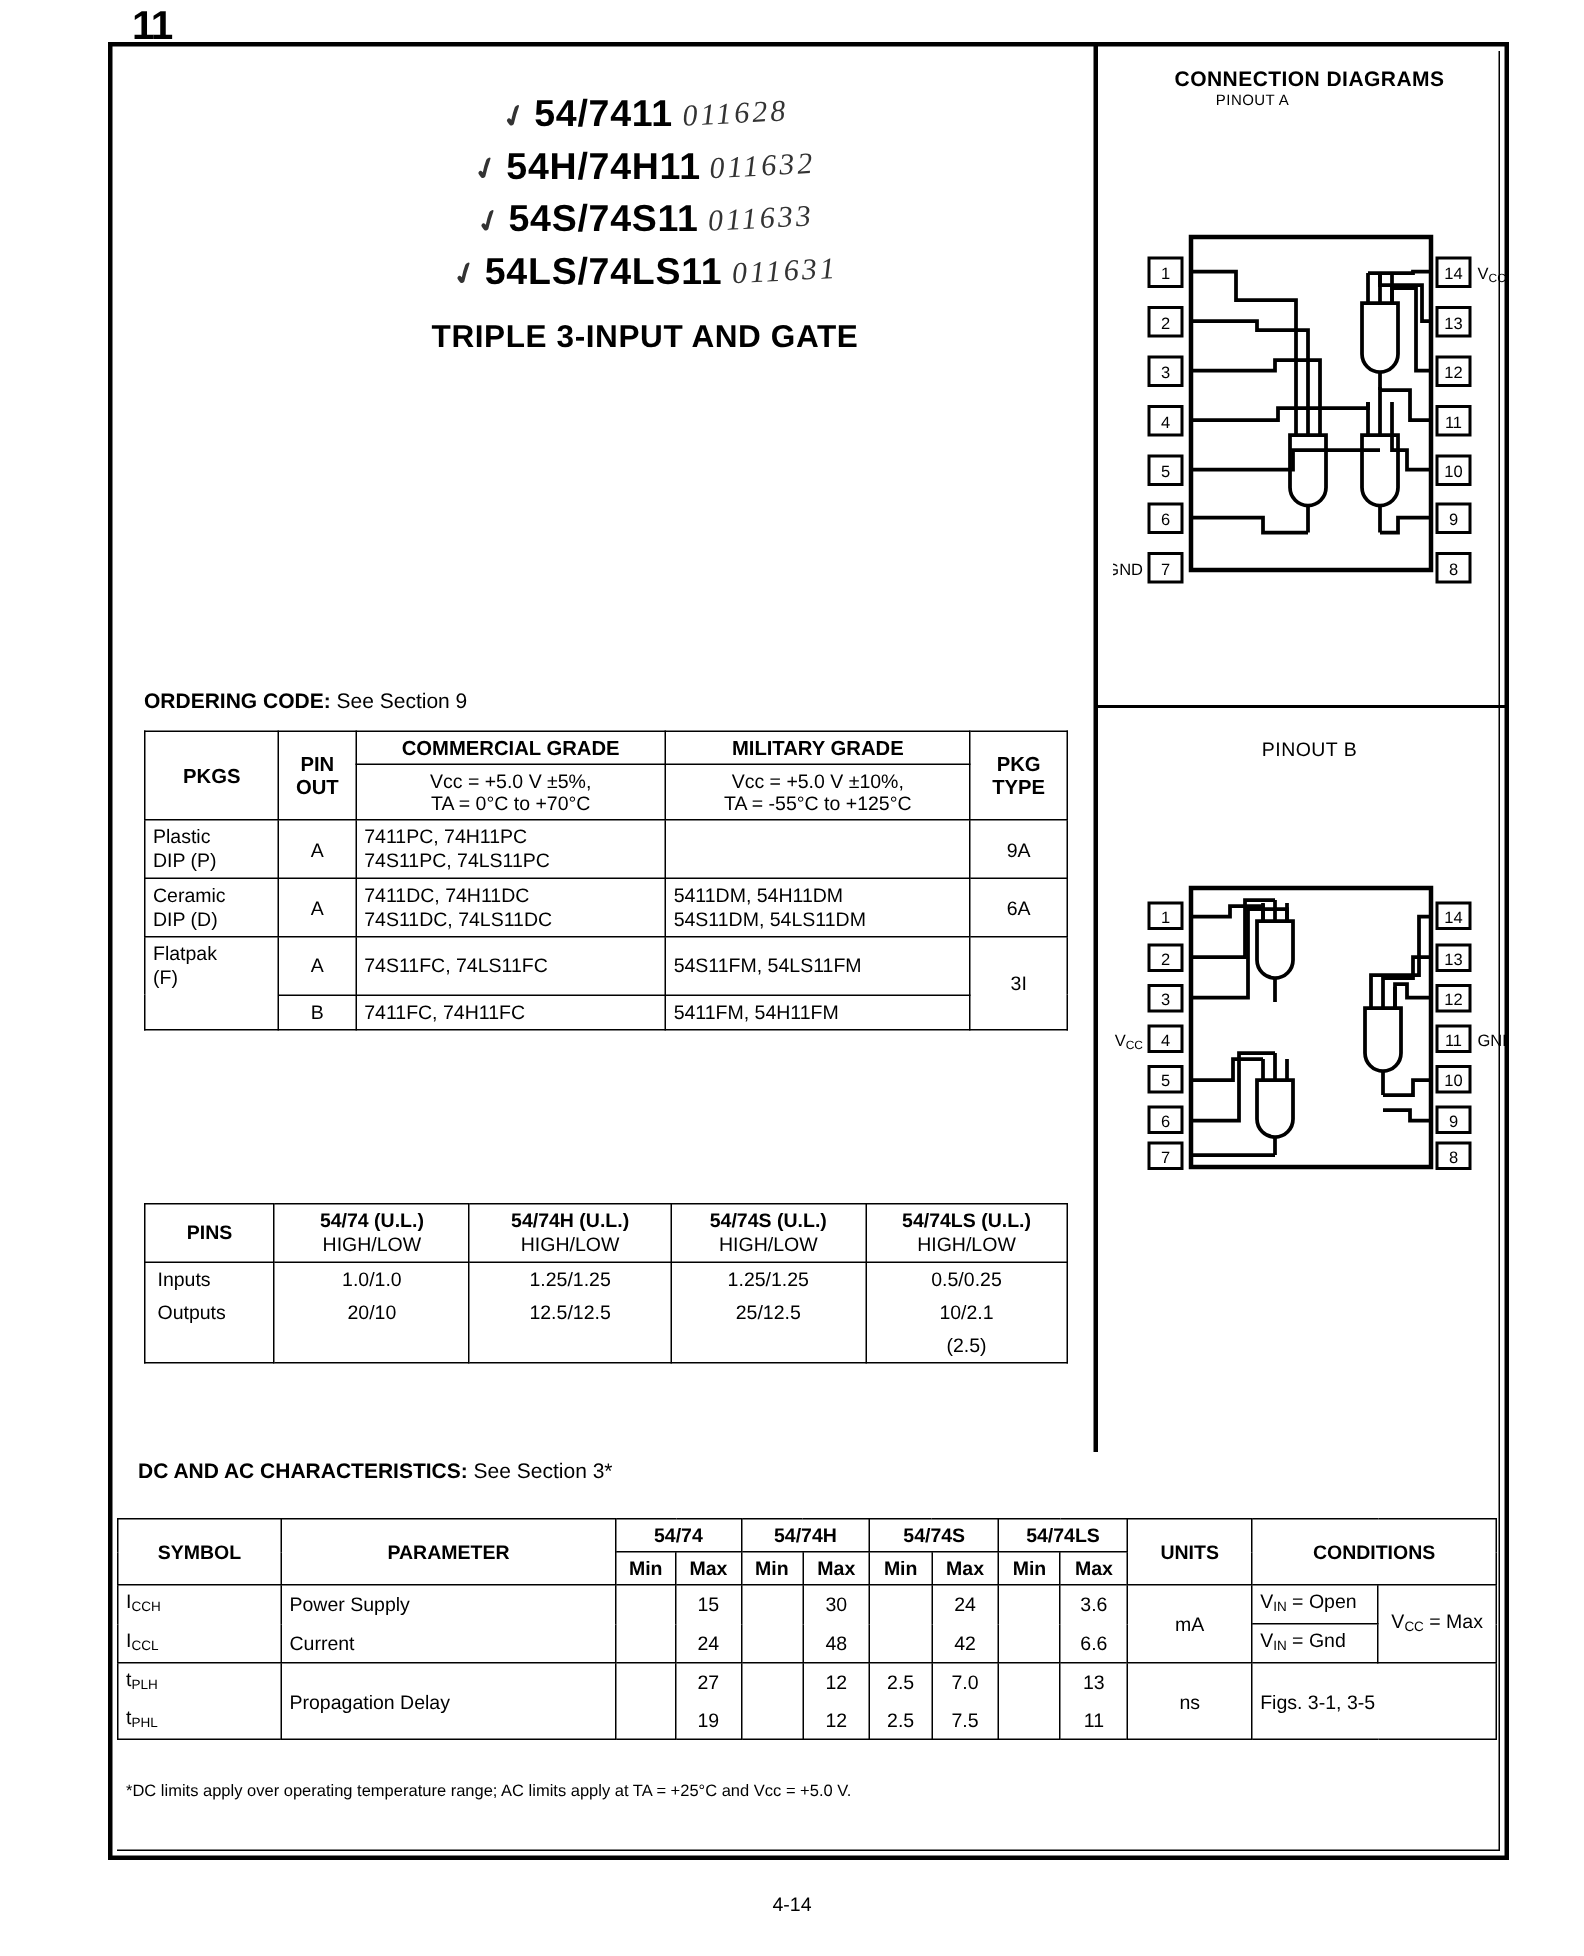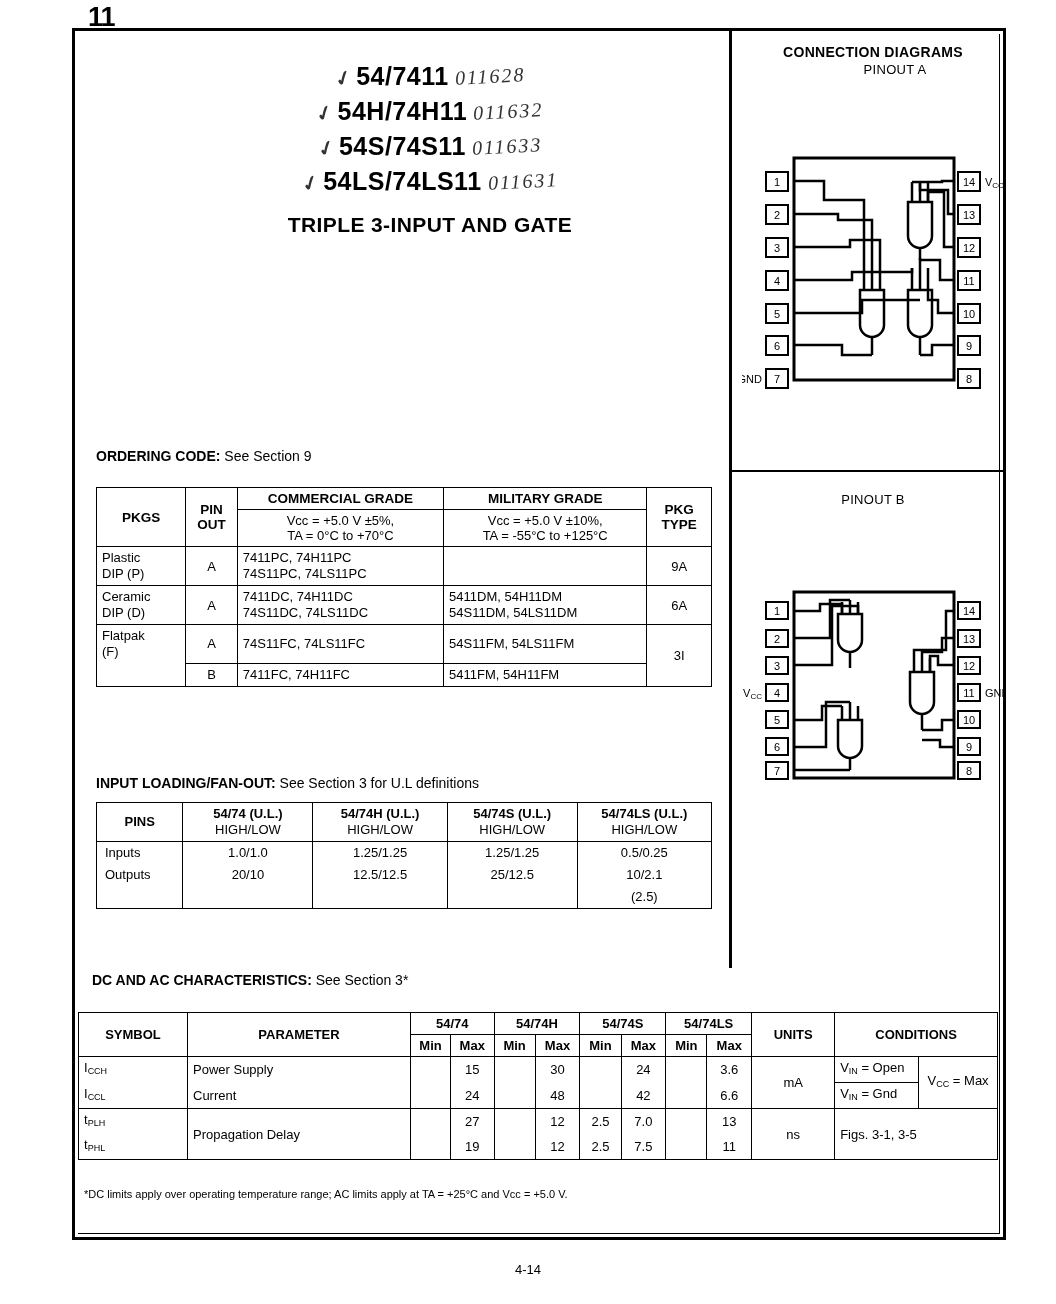--- a/index.html
+++ b/index.html
@@ -18,21 +18,21 @@
 
   
   .titles{position:absolute;left:160px;top:60px;width:540px;text-align:center;}
   .t-line{font-size:25px;font-weight:bold;line-height:33px;letter-spacing:.5px;}
   .t-sub{font-size:21px;margin-top:13px;letter-spacing:.4px;font-weight:bold;}
   .hand{font-family:"Liberation Serif",serif;font-style:italic;font-weight:normal;font-size:20px;color:#333;letter-spacing:2px;transform:rotate(-3deg);display:inline-block;margin-left:6px;vertical-align:2px;}
   .chk{display:inline-block;transform:rotate(-20deg);font-size:20px;margin-right:4px;color:#333;}
 
   
   .conn-title{position:absolute;left:742px;top:44px;width:262px;text-align:center;font-size:14px;font-weight:bold;letter-spacing:.3px;}
-  .conn-sub{position:absolute;left:764px;top:62px;width:262px;text-align:center;font-size:13px;letter-spacing:.3px;}
+  .conn-sub{position:absolute;left:704px;top:62px;width:262px;text-align:center;font-size:10px;letter-spacing:.3px;}
   .pinb-title{position:absolute;left:742px;top:492px;width:262px;text-align:center;font-size:13px;letter-spacing:.3px;}
   .hsep{position:absolute;left:731px;top:470px;width:275px;height:2px;background:#000;}
 
   
   .sec{position:absolute;font-size:14px;}
   .sec b{font-weight:bold;}
 
   
   table{border-collapse:collapse;font-size:13px;}
   td,th{border:1px solid #000;padding:0;}
@@ -237,21 +237,21 @@
         <path d="M52 190 L108 190"></path>
         <path d="M212 31 L204 31 L204 70 L172 70 L172 78"></path>
         <path d="M212 58 L200 58 L200 72 L180 72 L180 74"></path>
         <path d="M212 85 L196 85 L196 76 L188 76 L188 92"></path>
         <path d="M212 140 L200 140 L200 150 L180 150"></path>
         <path d="M212 167 L198 167 L198 160 L180 160"></path>
       </g>
     </svg>
   </div>
 
-  <div class="sec" style="left:96px;top:448px;">
+  <div class="sec" style="left:96px;top:459px;">
     <b>ORDERING CODE:</b><span> See Section 9</span>
   </div>
 
   <table class="ordering">
     <tbody>
         <tr>
       <td rowspan="2" class="hdr" style="width:82px;">PKGS</td>
       <td rowspan="2" class="hdr" style="width:42px;">
         <div>PIN</div>
         <div>OUT</div>
@@ -318,23 +318,20 @@
 
     <tr>
       <td class="cell nb-t"></td>
       <td class="ctr">B</td>
       <td class="cell">7411FC, 74H11FC</td>
       <td class="cell">5411FM, 54H11FM</td>
     </tr>
   </tbody>
     </table>
 
-  <div class="sec" style="left:96px;top:775px;">
-    <b>INPUT LOADING/FAN-OUT:</b><span> See Section 3 for U.L definitions</span>
-  </div>
 
   <table class="loading">
     <tbody>
         <tr>
       <td style="width:82px;"><b>PINS</b></td>
       <td style="width:130px;">
         <div><b>54/74 (U.L.)</b></div>
         <div>HIGH/LOW</div>
       </td>
       <td style="width:135px;">

